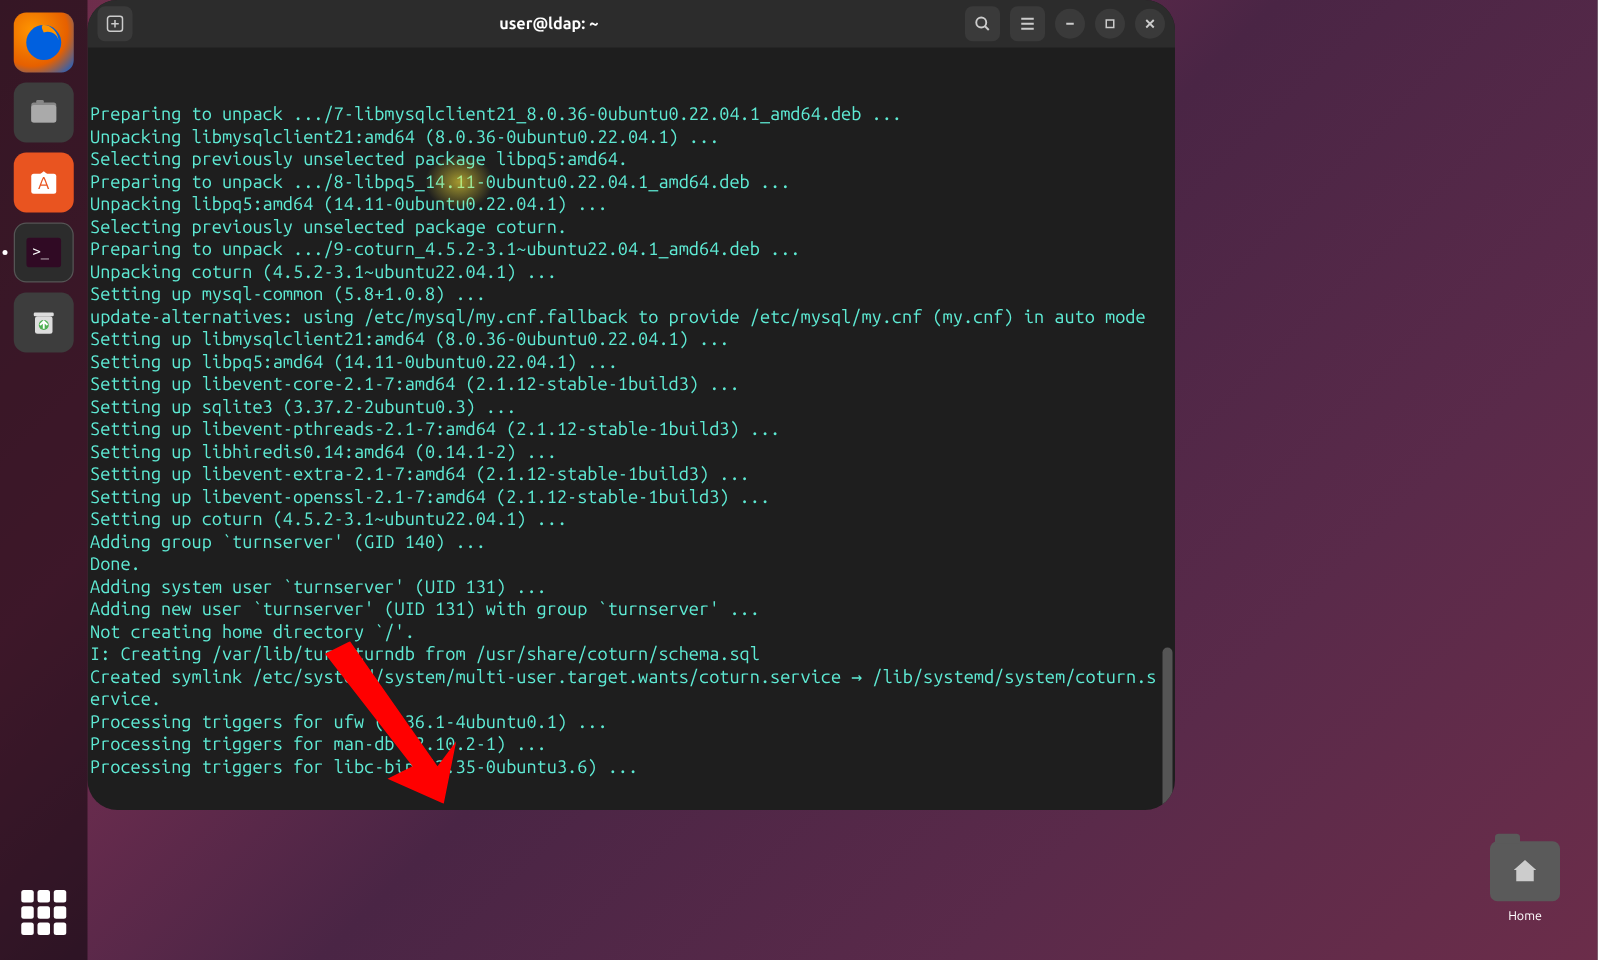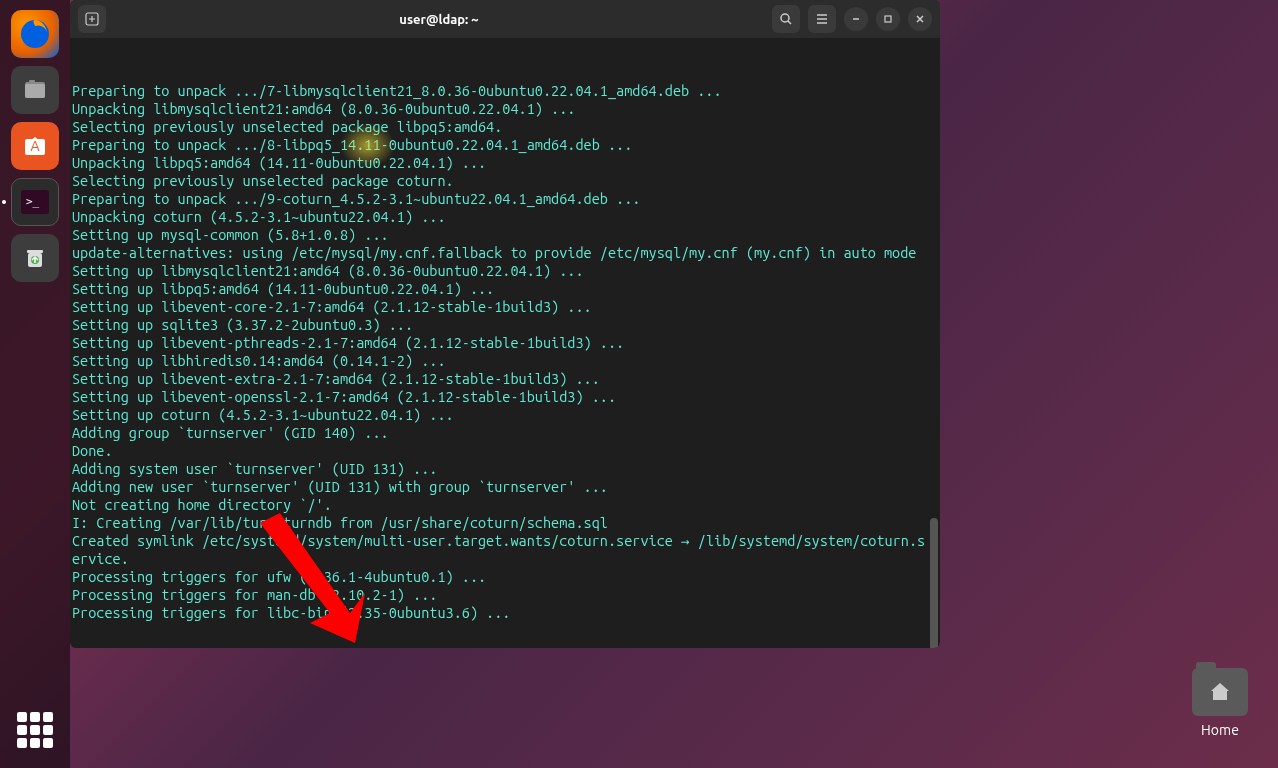--- a/index.html
+++ b/index.html
@@ -58,21 +58,21 @@
   gap: 3px;
 }
 .apps-grid span { background: #fff; border-radius: 2px; }
 .terminal-window {
   position: absolute;
   left: 70px;
   top: 0;
   width: 870px;
   height: 648px;
   background: #1e1e1e;
-  border-radius: 6px;
+  border-radius: 24px;
   overflow: hidden;
   display: flex;
   flex-direction: column;
 }
 .titlebar {
   height: 38px;
   background: #2c2c2c;
   display: flex;
   align-items: center;
   padding: 0 8px;
@@ -154,21 +154,21 @@
 .home-folder::before {
   content: '';
   position: absolute;
   top: -6px;
   left: 4px;
   width: 20px;
   height: 8px;
   background: #5a5a5a;
   border-radius: 3px 3px 0 0;
 }
-.home-label { color: #fff; font-size: 14px; }
+.home-label { color: #fff; font-size: 10px; }
 </style>
 </head>
 <body>
 
 <div class="dock">
   <div class="dock-item firefox">
     <svg width="32" height="32" viewBox="0 0 32 32">
         <circle cx="16" cy="16" r="14" fill="#0060df"></circle>
         <path d="M16 2 C 22 2 28 8 28 16 C 28 10 22 6 16 8 C 14 4 14 2 16 2" fill="#ff9500"></path>
       </svg>

